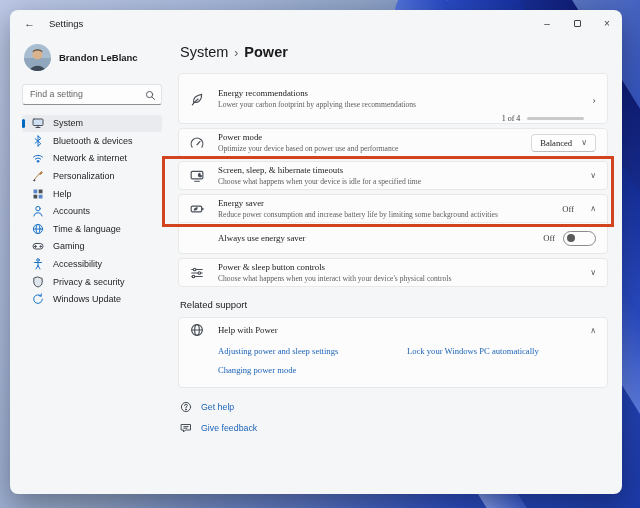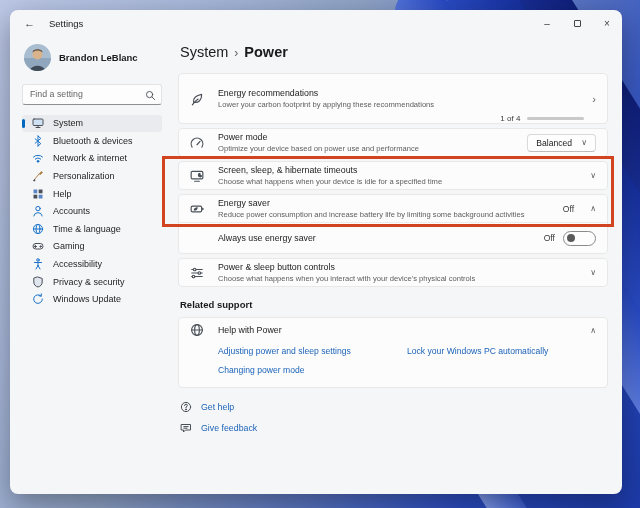--- a/index.html
+++ b/index.html
@@ -56,20 +56,21 @@
 
   .content { flex:1; padding:2px 14px 0 6px; }
   .breadcrumb { font-size:14.5px; color:#1b1b1b; margin:6px 0 13px 2px; }
   .crumb-parent { font-weight:normal; color:#1b1b1b; cursor:pointer; }
   .crumb-sep { color:#5f5f5f; margin:0 6px; font-size:12px; }
   .crumb-current { font-weight:bold; }
 
   .card {
     background:#fcfcfc; border:1px solid #e8e8e8; border-radius:4px;
     margin-bottom:4px;
+    font-family:Liberation Serif, serif;
   }
   .card-row { display:flex; align-items:center; min-height:27px; padding:0 11px; }
   .card-icon { width:15px; margin-right:13px; flex-shrink:0; display:flex; }
   .card-text { flex:1; padding:3px 0; }
   .card-title { font-size:8.8px; color:#1b1b1b; }
   .card-sub { font-size:7.6px; color:#5d5d5d; margin-top:1.5px; }
   .card-right { display:flex; align-items:center; gap:8px; margin-left:10px; }
   .chev { font-size:8px; color:#5d5d5d; }
   .chev-right { font-size:11px; color:#5d5d5d; }
 
@@ -86,21 +87,21 @@
   .divider { height:1px; background:#ececec; margin:0 0 0 0; }
   .sub-row { display:flex; align-items:center; min-height:30px; padding:0 11px 0 39px; }
   .sub-label { flex:1; font-size:8.8px; color:#1b1b1b; }
   .state-label { font-size:8.6px; color:#3a3a3a; margin-right:8px; }
   .toggle {
     width:33px; height:15px; border:1px solid #8a8a8a; border-radius:8px;
     background:#fdfdfd; position:relative; cursor:pointer;
   }
   .toggle .knob { position:absolute; left:2.5px; top:2.5px; width:8px; height:8px; border-radius:50%; background:#5a5a5a; }
 
-  .section-heading { font-size:9.5px; font-weight:bold; color:#1b1b1b; margin:12px 0 7px 2px; }
+  .section-heading { font-size:9.5px; font-weight:normal; color:#1b1b1b; margin:12px 0 7px 2px; }
 
   .links-grid { display:grid; grid-template-columns:1fr 1fr; row-gap:9px; padding:4px 11px 12px 39px; }
   a.support-link { font-size:8.6px; color:#1c63b8; text-decoration:none; cursor:pointer; }
 
   .footer-links { margin-top:13px; }
   .footer-link-row { display:flex; align-items:center; gap:9px; margin:0 0 9px 2px; }
   .footer-link-row a { font-size:8.8px; color:#1c63b8; text-decoration:none; cursor:pointer; }
 
   .highlight-box {
     position:absolute; left:162px; top:156px; width:452px; height:71px;

